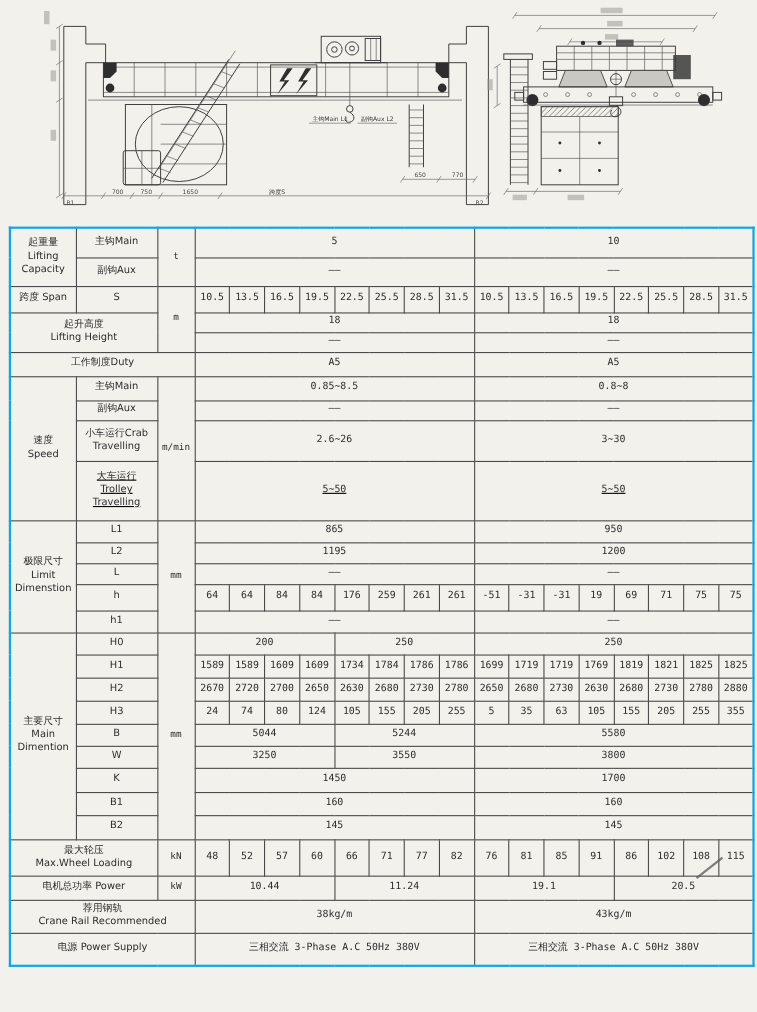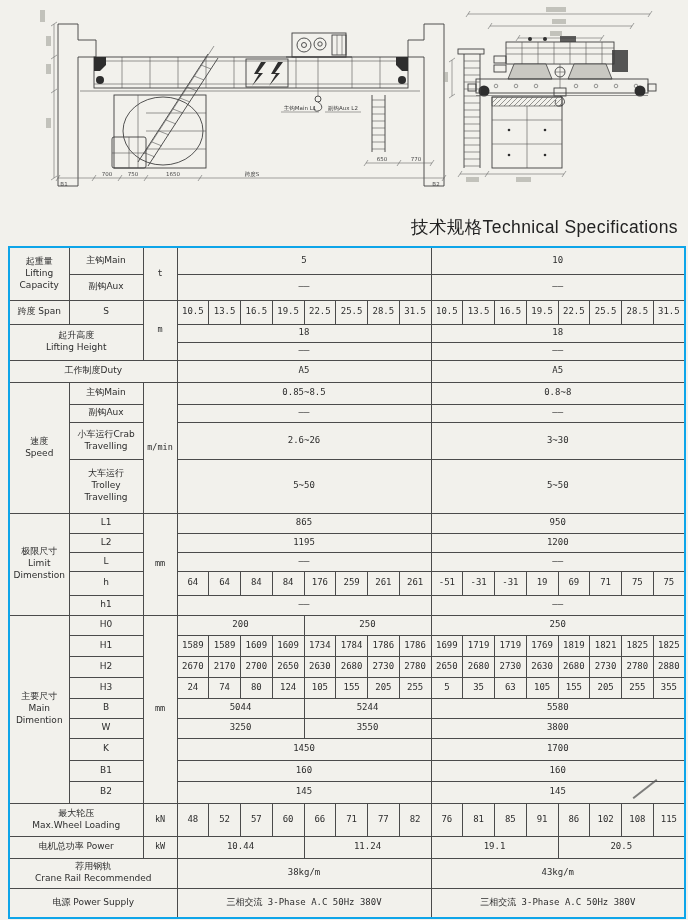--- a/index.html
+++ b/index.html
@@ -300,21 +300,20 @@
         <line class="dimln" x1="460" y1="174" x2="564" y2="174"></line>
         <line class="dimln" x1="458" y1="177" x2="462" y2="171"></line>
         <line class="dimln" x1="485" y1="177" x2="489" y2="171"></line>
         <line class="dimln" x1="562" y1="177" x2="566" y2="171"></line>
         <rect class="blur" x="466" y="177" width="13" height="5"></rect>
         <rect class="blur" x="516" y="177" width="15" height="5"></rect>
       </g>
     </g>
   </svg>
 
-  <div class="title">技术规格Technical Specifications</div>
 
   <table class="spec">
     <colgroup>
         <col style="width: 60px;">
         <col style="width: 74px;">
         <col style="width: 34px;">
         <col style="width: 31.75px;">
         <col style="width: 31.75px;">
         <col style="width: 31.75px;">
         <col style="width: 31.75px;">
@@ -394,21 +393,21 @@
           <td class="label">副钩Aux</td>
           <td colspan="8" class="data">——</td>
           <td colspan="8" class="data">——</td>
         </tr>
         <tr style="height: 37px;">
           <td class="label">小车运行Crab
 Travelling</td>
           <td colspan="8" class="data">2.6~26</td>
           <td colspan="8" class="data">3~30</td>
         </tr>
-        <tr style="height: 54px;">
+        <tr style="height: 54px; text-decoration: underline;">
           <td class="label">大车运行
 Trolley
 Travelling</td>
           <td colspan="8" class="data">5~50</td>
           <td colspan="8" class="data">5~50</td>
         </tr>
         <tr style="height: 20px;">
           <td rowspan="5" class="group">极限尺寸
 Limit
 Dimenstion</td>
@@ -476,21 +475,21 @@
           <td class="data">1719</td>
           <td class="data">1769</td>
           <td class="data">1819</td>
           <td class="data">1821</td>
           <td class="data">1825</td>
           <td class="data">1825</td>
         </tr>
         <tr style="height: 21px;">
           <td class="label">H2</td>
           <td class="data">2670</td>
-          <td class="data">2170</td>
+          <td class="data">2720</td>
           <td class="data">2700</td>
           <td class="data">2650</td>
           <td class="data">2630</td>
           <td class="data">2680</td>
           <td class="data">2730</td>
           <td class="data">2780</td>
           <td class="data">2650</td>
           <td class="data">2680</td>
           <td class="data">2730</td>
           <td class="data">2630</td>

